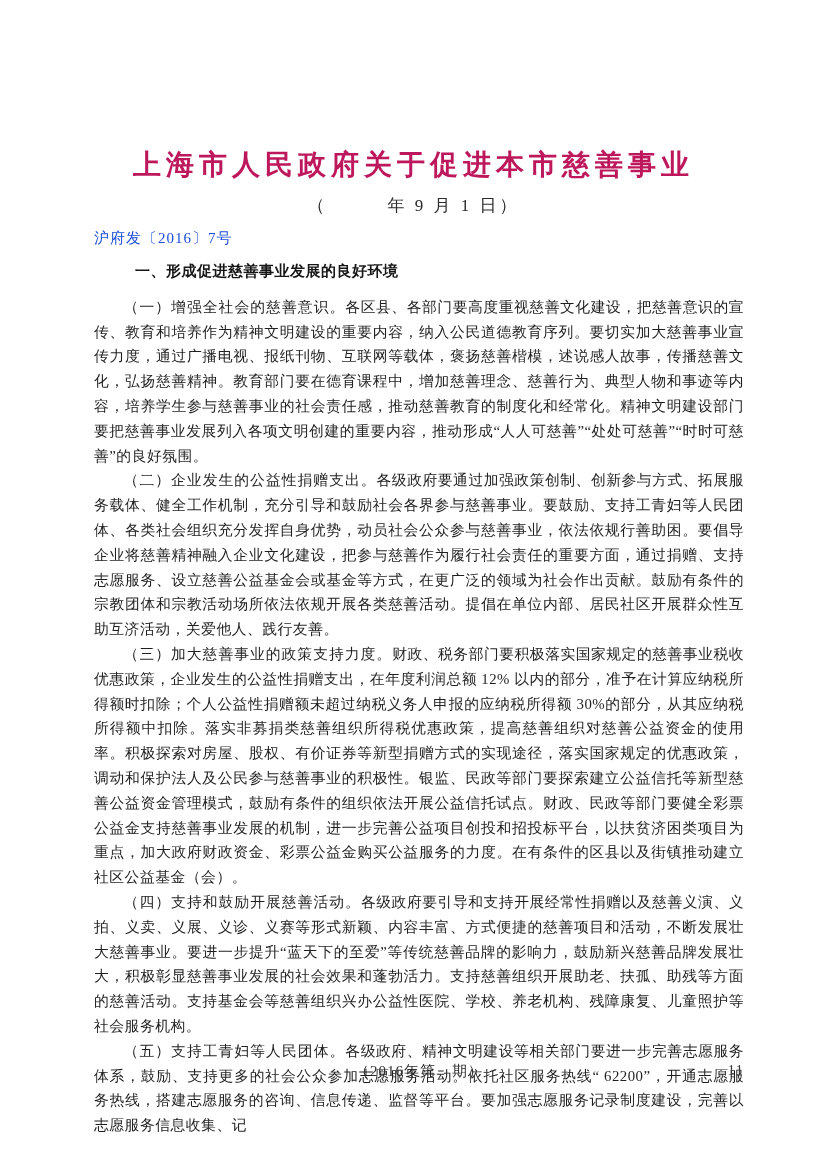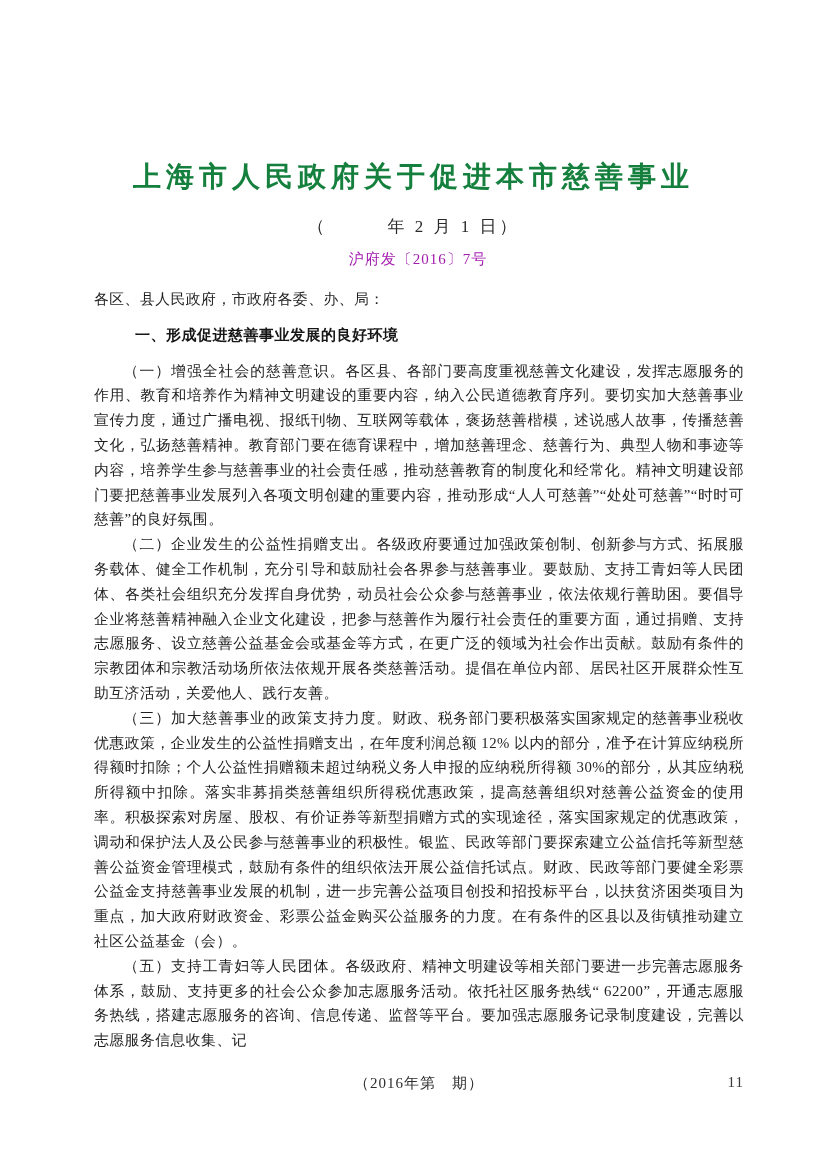--- a/index.html
+++ b/index.html
@@ -15,48 +15,48 @@
     color: #1f1f1f;
     overflow: hidden;
   }
   .page {
     position: relative;
     width: 827px;
     height: 1170px;
     background: #ffffff;
   }
   .title {
-    margin: 16px;
+    margin: 4px;
     padding-top: 138px;
     text-align: center;
     font-size: 28px;
     font-weight: bold;
     line-height: 45px;
     letter-spacing: 5px;
-    color: #15803d;
+    color: #be185d;
   }
   .title-line { display: block; }
   .date-line {
     text-align: center;
     font-size: 17px;
     margin-top: 7px;
     letter-spacing: 3px;
     color: #2a2a2a;
   }
   .content {
     width: 650px;
     margin-left: 94px;
     margin-top: 12px;
   }
   .doc-number {
-    text-align: center;
+    text-align: left;
     font-size: 15px;
     letter-spacing: 1px;
     padding-right: 2px;
-    color: #a21caf;
+    color: #1d4ed8;
   }
   .salutation {
     margin: 18px 0 0 0;
     font-size: 14.8px;
     line-height: 24.8px;
     letter-spacing: 0.5px;
   }
   .para {
     margin: 0;
     font-size: 14.8px;
@@ -105,37 +105,37 @@
 </style>
 </head>
 <body>
 
 <div class="page">
 
   <h1 class="title">
     <span class="title-line">上海市人民政府关于促进本市慈善事业</span>
   </h1>
 
-  <div class="date-line">（　　　年 2 月 1 日）</div>
+  <div class="date-line">（　　　年 9 月 1 日）</div>
 
   <div class="content">
 
     <div class="doc-number">沪府发〔2016〕7号</div>
 
-    <p class="salutation">各区、县人民政府，市政府各委、办、局：</p>
 
 
     <h2 class="section-heading">一、形成促进慈善事业发展的良好环境</h2>
 
-    <p class="para indent"><span class="lead">（一）增强全社会的慈善意识。</span><span>各区县、各部门要高度重视慈善文化建设，发挥志愿服务的作用、教育和培养作为精神文明建设的重要内容，纳入公民道德教育序列。要切实加大慈善事业宣传力度，通过广播电视、报纸刊物、互联网等载体，褒扬慈善楷模，述说感人故事，传播慈善文化，弘扬慈善精神。教育部门要在德育课程中，增加慈善理念、慈善行为、典型人物和事迹等内容，培养学生参与慈善事业的社会责任感，推动慈善教育的制度化和经常化。精神文明建设部门要把慈善事业发展列入各项文明创建的重要内容，推动形成“人人可慈善”“处处可慈善”“时时可慈善”的良好氛围。</span></p>
+    <p class="para indent"><span class="lead">（一）增强全社会的慈善意识。</span><span>各区县、各部门要高度重视慈善文化建设，把慈善意识的宣传、教育和培养作为精神文明建设的重要内容，纳入公民道德教育序列。要切实加大慈善事业宣传力度，通过广播电视、报纸刊物、互联网等载体，褒扬慈善楷模，述说感人故事，传播慈善文化，弘扬慈善精神。教育部门要在德育课程中，增加慈善理念、慈善行为、典型人物和事迹等内容，培养学生参与慈善事业的社会责任感，推动慈善教育的制度化和经常化。精神文明建设部门要把慈善事业发展列入各项文明创建的重要内容，推动形成“人人可慈善”“处处可慈善”“时时可慈善”的良好氛围。</span></p>
 
     <p class="para indent"><span class="lead">（二）企业发生的公益性捐赠支出。</span><span>各级政府要通过加强政策创制、创新参与方式、拓展服务载体、健全工作机制，充分引导和鼓励社会各界参与慈善事业。要鼓励、支持工青妇等人民团体、各类社会组织充分发挥自身优势，动员社会公众参与慈善事业，依法依规行善助困。要倡导企业将慈善精神融入企业文化建设，把参与慈善作为履行社会责任的重要方面，通过捐赠、支持志愿服务、设立慈善公益基金会或基金等方式，在更广泛的领域为社会作出贡献。鼓励有条件的宗教团体和宗教活动场所依法依规开展各类慈善活动。提倡在单位内部、居民社区开展群众性互助互济活动，关爱他人、践行友善。</span></p>
 
     <p class="para indent"><span class="lead">（三）加大慈善事业的政策支持力度。</span><span>财政、税务部门要积极落实国家规定的慈善事业税收优惠政策，企业发生的公益性捐赠支出，在年度利润总额 12% 以内的部分，准予在计算应纳税所得额时扣除；个人公益性捐赠额未超过纳税义务人申报的应纳税所得额 30%的部分，从其应纳税所得额中扣除。落实非募捐类慈善组织所得税优惠政策，提高慈善组织对慈善公益资金的使用率。积极探索对房屋、股权、有价证券等新型捐赠方式的实现途径，落实国家规定的优惠政策，调动和保护法人及公民参与慈善事业的积极性。银监、民政等部门要探索建立公益信托等新型慈善公益资金管理模式，鼓励有条件的组织依法开展公益信托试点。财政、民政等部门要健全彩票公益金支持慈善事业发展的机制，进一步完善公益项目创投和招投标平台，以扶贫济困类项目为重点，加大政府财政资金、彩票公益金购买公益服务的力度。在有条件的区县以及街镇推动建立社区公益基金（会）。</span></p>
 
+    <p class="para indent"><span class="lead">（四）支持和鼓励开展慈善活动。</span><span>各级政府要引导和支持开展经常性捐赠以及慈善义演、义拍、义卖、义展、义诊、义赛等形式新颖、内容丰富、方式便捷的慈善项目和活动，不断发展壮大慈善事业。要进一步提升“蓝天下的至爱”等传统慈善品牌的影响力，鼓励新兴慈善品牌发展壮大，积极彰显慈善事业发展的社会效果和蓬勃活力。支持慈善组织开展助老、扶孤、助残等方面的慈善活动。支持基金会等慈善组织兴办公益性医院、学校、养老机构、残障康复、儿童照护等社会服务机构。</span></p>
 
     <p class="para indent"><span class="lead">（五）支持工青妇等人民团体。</span><span>各级政府、精神文明建设等相关部门要进一步完善志愿服务体系，鼓励、支持更多的社会公众参加志愿服务活动。依托社区服务热线“ 62200”，开通志愿服务热线，搭建志愿服务的咨询、信息传递、监督等平台。要加强志愿服务记录制度建设，完善以志愿服务信息收集、记</span></p>
 
   </div>
 
   <div class="footer">
     <span class="footer-issue">（2016年第　期）</span>
     <span class="footer-page">11</span>
   </div>
 

